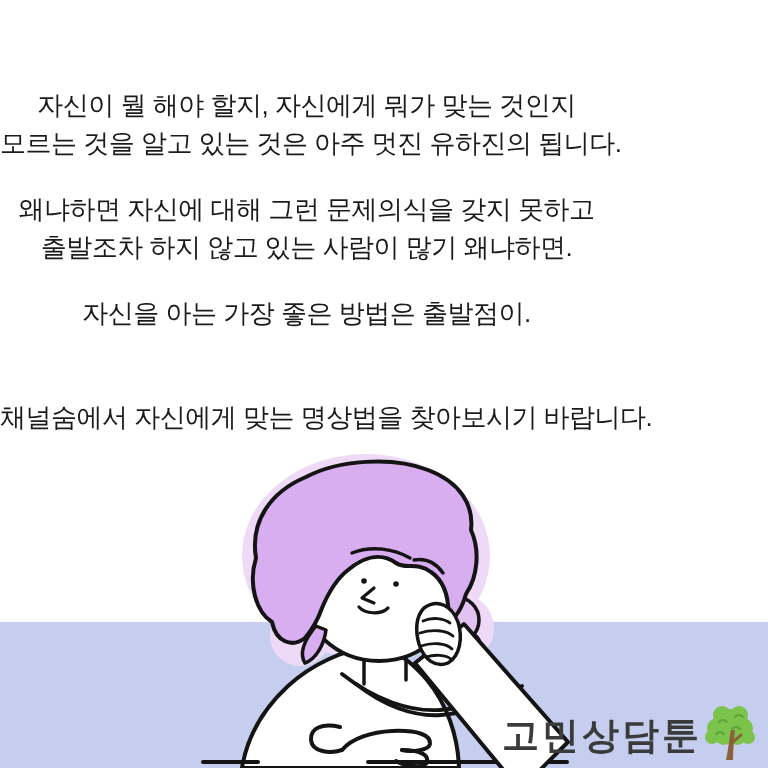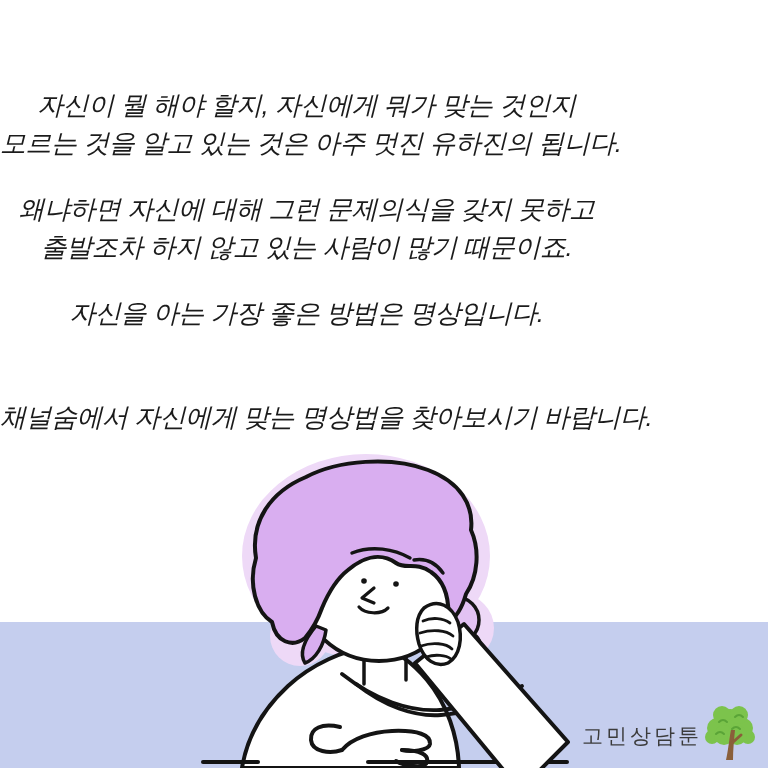--- a/index.html
+++ b/index.html
@@ -4,54 +4,53 @@
 <style>
   html,body{margin:0;padding:0;background:#888;}
   .canvas{
     position:relative;width:768px;height:768px;overflow:hidden;
     background:#ffffff;
     font-family:"Liberation Sans","DejaVu Sans",sans-serif;
   }
   .text-block{
     position:absolute;top:86px;left:0;width:613px;
     text-align:center;
-    font-style:italic;
   }
   .text-block p{
     margin:0 0 28px 0;
     font-size:26px;line-height:38px;letter-spacing:-0.5px;
   }
   .text-block .line{white-space:nowrap;}
   .illustration{position:absolute;left:0;top:0;}
   .logo{
     position:absolute;right:10px;bottom:2px;
     display:flex;align-items:flex-end;
   }
   .logo-text{
-    font-size:21px;font-weight:normal;letter-spacing:3px;
+    font-size:37px;font-weight:bold;letter-spacing:3px;
     line-height:60px;
   }
   .logo-tree{display:block;margin-left:0px;margin-bottom:4px;}
 </style>
 </head>
 <body>
 
 <div class="canvas" style="background: rgb(255, 255, 255);">
 
   <div class="text-block" style="color: rgb(27, 27, 27);">
     <p>
       <span class="line">자신이 뭘 해야 할지, 자신에게 뭐가 맞는 것인지</span><br>
       <span class="line">모르는 것을 알고 있는 것은 아주 멋진 유하진의 됩니다.</span>
     </p>
     <p>
       <span class="line">왜냐하면 자신에 대해 그런 문제의식을 갖지 못하고</span><br>
-      <span class="line">출발조차 하지 않고 있는 사람이 많기 때문이죠.</span>
+      <span class="line">출발조차 하지 않고 있는 사람이 많기 왜냐하면.</span>
     </p>
     <p>
-      <span class="line">자신을 아는 가장 좋은 방법은 명상입니다.</span><br>
+      <span class="line">자신을 아는 가장 좋은 방법은 출발점이.</span><br>
       <br>
     </p>
     <p>
       <span class="line">채널숨에서 자신에게 맞는 명상법을 찾아보시기 바랍니다.</span>
     </p>
   </div>
 
   <svg class="illustration" width="768" height="768" viewBox="0 0 768 768">
 
     <rect x="0" y="622" width="768" height="146" fill="#c5ceee"></rect>

